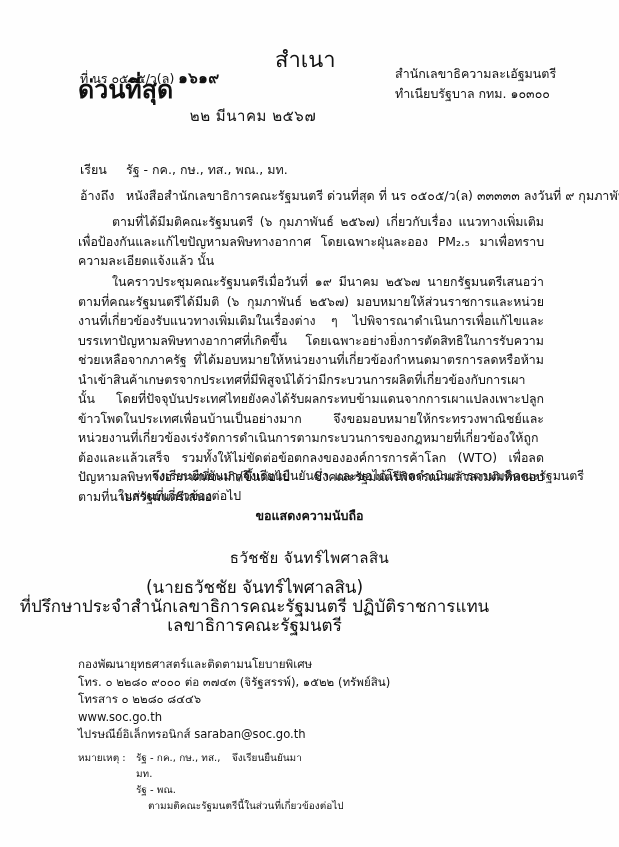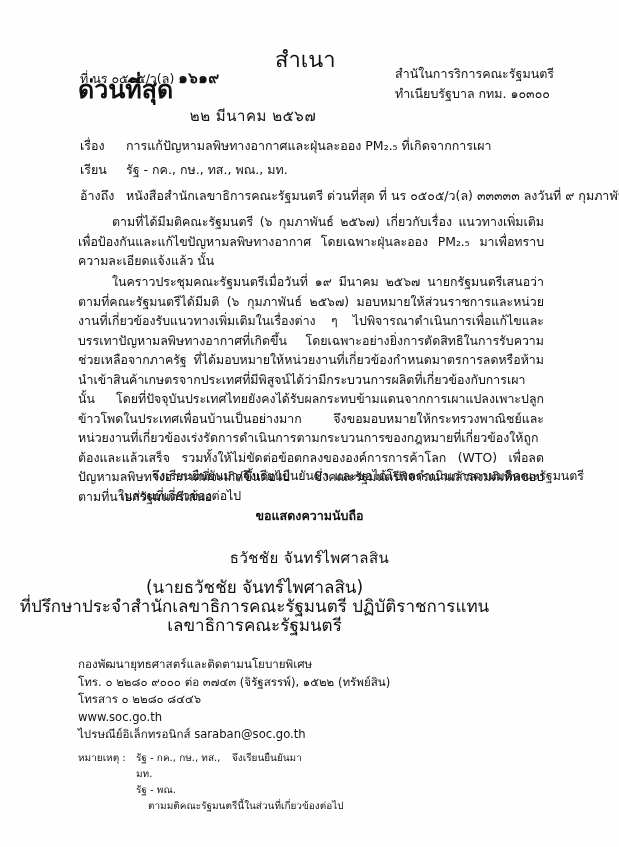--- a/index.html
+++ b/index.html
@@ -160,30 +160,26 @@
 
     <div class="hdr-urgent">ด่วนที่สุด</div>
     <div class="hdr-copy">สำเนา</div>
 
     <div class="hdr-docno">
       <span>ที่ นร ๐๕๐๕/ว(ล)</span>
       <span class="hand">๑๖๑๙</span>
     </div>
 
     <div class="hdr-right">
-      <div>สำนัในการริการคณะรัฐมนตรี</div>
+      <div>สำนักเลขาธิความละเอัฐมนตรี</div>
       <div>ทำเนียบรัฐบาล กทม. ๑๐๓๐๐</div>
     </div>
 
     <div class="hdr-date">๒๒ มีนาคม ๒๕๖๗</div>
 
-    <div class="fld fld-subject">
-      <span class="lbl" style="width:42px">เรื่อง</span>
-      <span>การแก้ปัญหามลพิษทางอากาศและฝุ่นละออง PM₂.₅ ที่เกิดจากการเผา</span>
-    </div>
 
     <div class="fld fld-to">
       <span class="lbl" style="width:42px">เรียน</span>
       <span>รัฐ - กค., กษ., ทส., พณ., มท.</span>
     </div>
 
     <div class="fld fld-ref">
       <span class="lbl" style="width:42px">อ้างถึง</span>
       <span>หนังสือสำนักเลขาธิการคณะรัฐมนตรี ด่วนที่สุด ที่ นร ๐๕๐๕/ว(ล) ๓๓๓๓๓ ลงวันที่ ๙ กุมภาพันธ์ ๒๕๖๗</span>
     </div>

